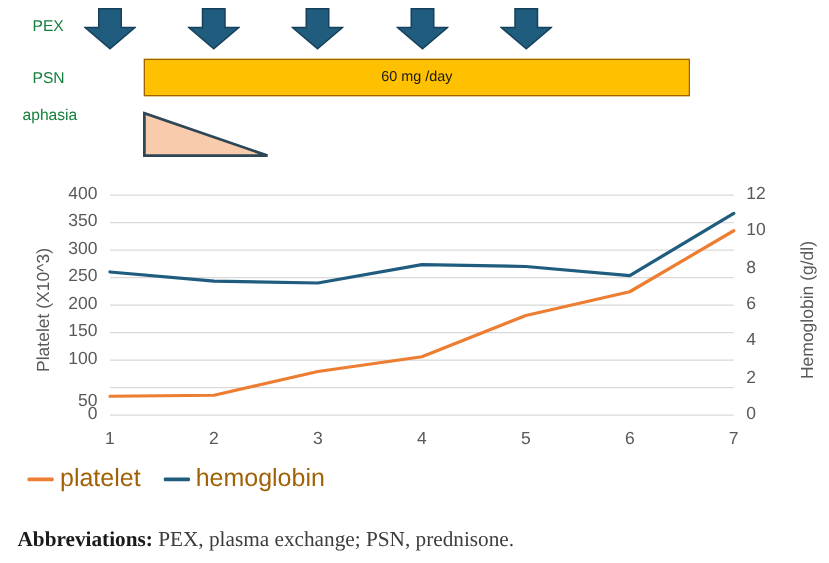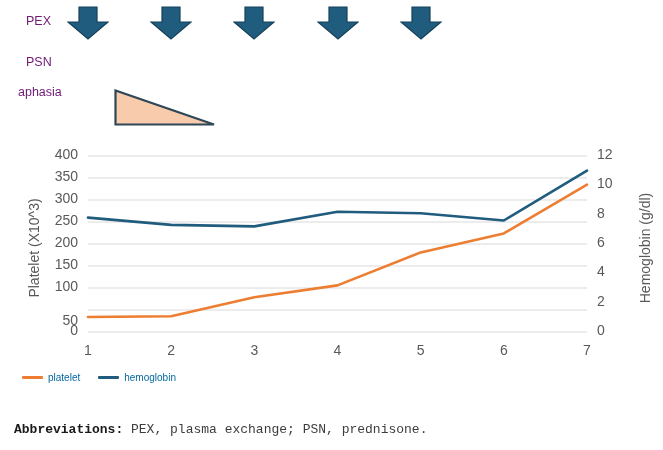--- a/index.html
+++ b/index.html
@@ -18,21 +18,21 @@
 
   
   #timeline {
     position: absolute;
     left: 0; top: 0;
     width: 663px; height: 140px;
   }
   .row-label {
     position: absolute;
     font-size: 12.5px;
-    color: #701a75;
+    color: #15803d;
     font-family: "Liberation Sans", sans-serif;
     white-space: nowrap;
   }
   #label-pex    { left: 26px; top: 14px; }
   #label-psn    { left: 26px; top: 55px; }
   #label-aphasia{ left: 18px; top: 85px; }
 
   .pex-arrow {
     position: absolute;
     top: 6px;
@@ -108,32 +108,32 @@
   #legend {
     position: absolute;
     left: 22px; top: 372px;
     display: flex;
     align-items: center;
     gap: 18px;
   }
   .legend-item { display: flex; align-items: center; gap: 5px; }
   .legend-swatch { display: block; width: 21px; height: 2.6px; border-radius: 1px; }
   .legend-text {
-    font-size: 10px;
-    color: #0369a1;
+    font-size: 20px;
+    color: #a16207;
     font-family: "Liberation Sans", sans-serif;
   }
 
   
   #footer {
     position: absolute;
     left: 14px; top: 422px;
-    font-size: 13px;
+    font-size: 17px;
     color: #3d3d3d;
-    font-family: Liberation Mono, monospace;
+    font-family: Liberation Serif, serif;
   }
   #footer-label { font-weight: bold; color: #1a1a1a; }
 </style>
 </head>
 <body>
 
 <div id="timeline">
 
   <div class="row-label" id="label-pex">PEX</div>
 
@@ -152,20 +152,23 @@
           <polygon points="12,1 30,1 30,16 41,16 21,33 1,16 12,16" fill="#1F5C7E" stroke="#17405A" stroke-width="1.2"></polygon>
         </svg></div>
       <div class="pex-arrow" style="left: 316.5px;"><svg viewBox="0 0 42 34" width="42" height="34">
           <polygon points="12,1 30,1 30,16 41,16 21,33 1,16 12,16" fill="#1F5C7E" stroke="#17405A" stroke-width="1.2"></polygon>
         </svg></div>
       <div class="pex-arrow" style="left: 399.667px;"><svg viewBox="0 0 42 34" width="42" height="34">
           <polygon points="12,1 30,1 30,16 41,16 21,33 1,16 12,16" fill="#1F5C7E" stroke="#17405A" stroke-width="1.2"></polygon>
         </svg></div>
     </div>
 
+  <div id="psn-bar">
+    <div id="psn-bar-text">60 mg /day</div>
+  </div>
 
   <svg id="aphasia-wedge" viewBox="0 0 102 37">
     <polygon id="aphasia-poly" points="1.5,1.5 1.5,35.5 100,35.5" stroke-width="2.2" stroke-linejoin="miter" fill="#F8CBAD" stroke="#2E4756"></polygon>
   </svg>
 </div>
 
 <div id="chart">
   <svg id="plot-svg" width="663" height="260">
     <g id="gridlines">
         <line x1="88" x2="587" y1="16" y2="16" stroke="#D9D9D9" stroke-width="1"></line>

